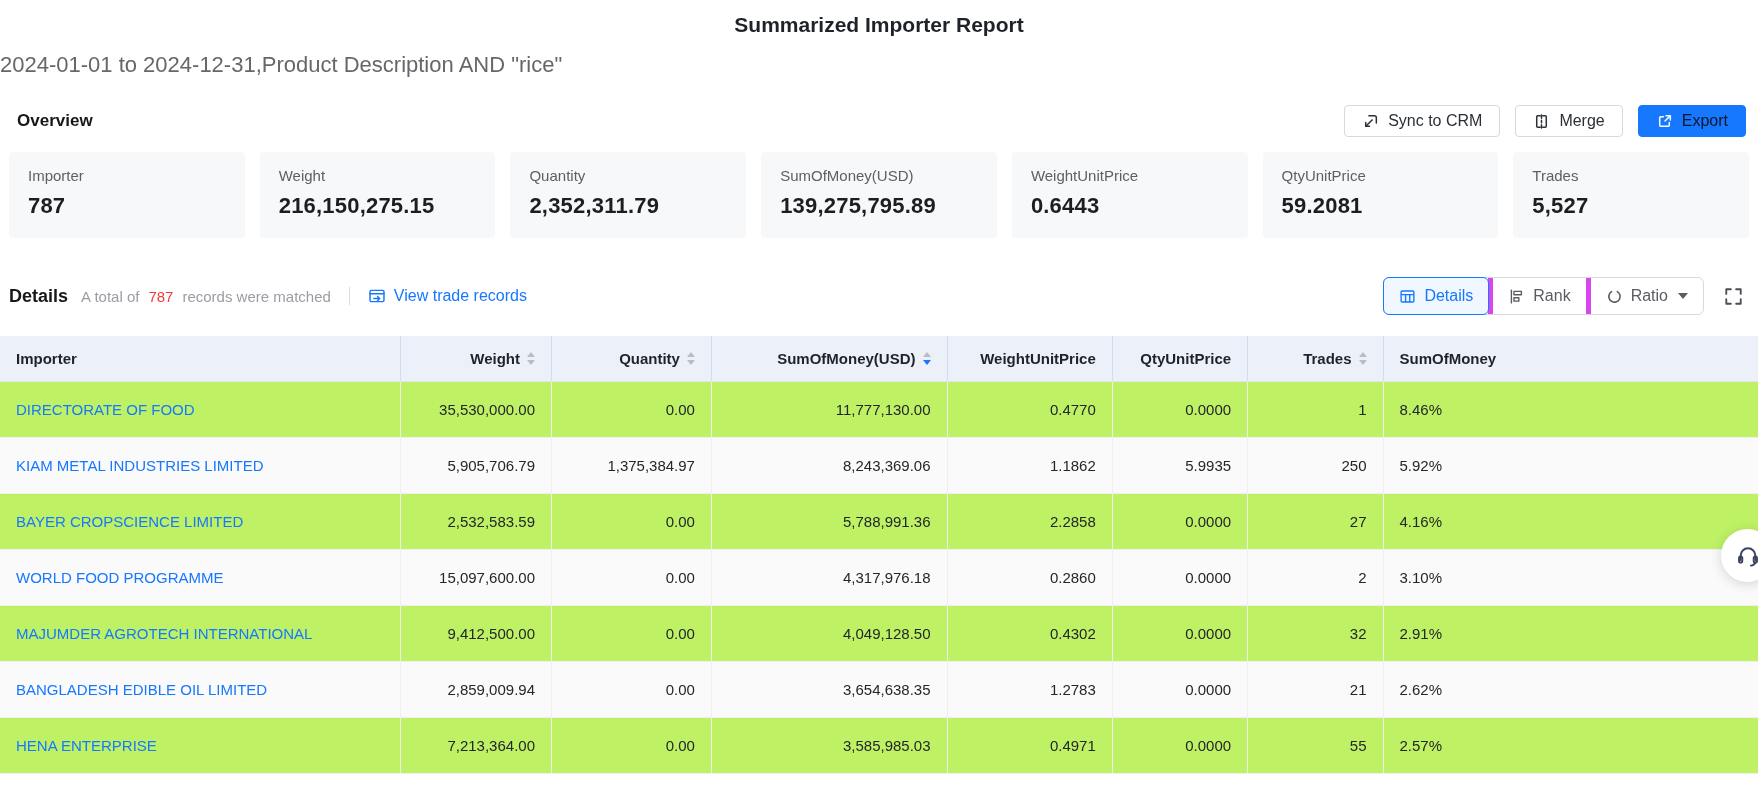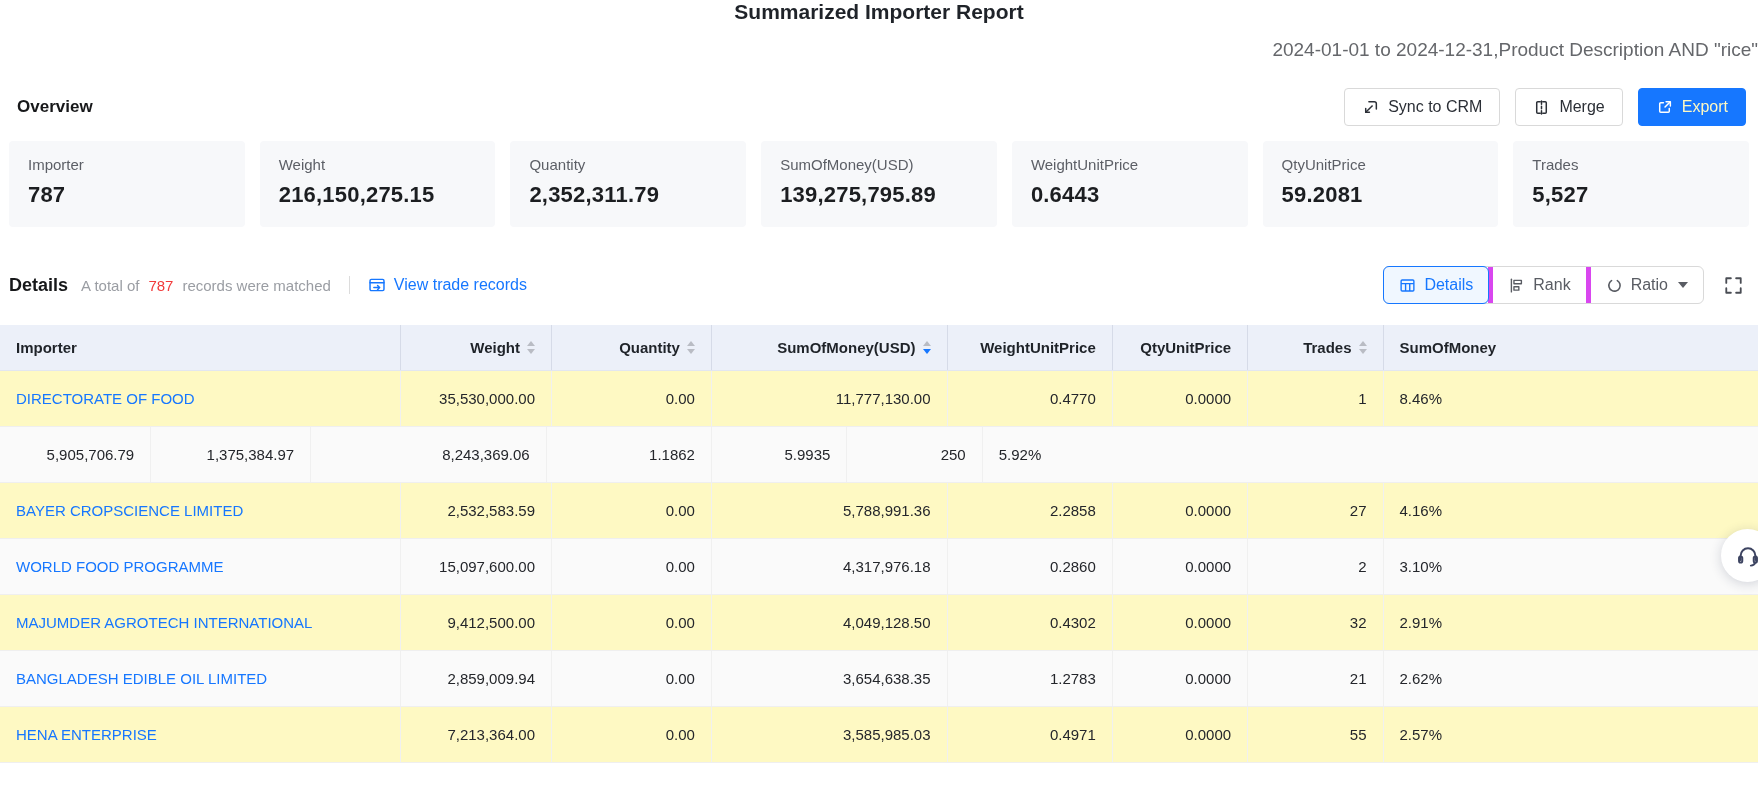--- a/index.html
+++ b/index.html
@@ -1,30 +1,30 @@
 <!DOCTYPE html>
 <html><head>
 <meta charset="utf-8">
 <style>
   * { box-sizing: border-box; margin: 0; padding: 0; }
   html, body { width: 1758px; height: 785px; overflow: hidden; background: #fff;
     font-family: "Liberation Sans", "DejaVu Sans", sans-serif; color: #262626; }
 
-  .title { text-align: center; font-size: 21px; font-weight: 700; color: #1f2329; }
-  .subtitle { text-align: right; margin-top: 15px; font-size: 19px; color: #65676b; }
+  .title { text-align: center; padding-top: 13px; font-size: 21px; font-weight: 700; color: #1f2329; }
+  .subtitle { text-align: left; margin-top: 15px; font-size: 22px; color: #65676b; }
 
   .overview-bar { display: flex; align-items: center; justify-content: space-between;
     margin-top: 27px; padding: 0 12px 0 17px; }
   .section-heading { font-size: 17px; font-weight: 700; color: #17181a; }
   .actions { display: flex; gap: 15px; }
-  .btn { display: inline-flex; align-items: center; gap: 9px; height: 38px; padding: 0 17px;
+  .btn { display: inline-flex; align-items: center; gap: 9px; height: 32px; padding: 0 17px;
     background: #fff; border: 1px solid #d9d9d9; border-radius: 4px; font-size: 16px;
     color: #2b2f36; cursor: pointer; font-family: inherit; }
   .btn svg { flex: 0 0 auto; }
-  .btn.primary { background: #1677ff; border-color: #1677ff; color: #fef9c3; }
+  .btn.primary { background: #1677ff; border-color: #1677ff; color: #0f172a; }
 
   .cards { display: flex; gap: 15px; margin-top: 15px; padding: 0 9px; }
   .card { flex: 1 1 0; background: #f7f8fa; border-radius: 4px; height: 86px; padding: 15px 19px; }
   .card-label { font-size: 15px; color: #5c5f66; }
   .card-value { margin-top: 9px; font-size: 22px; font-weight: 700; color: #1c1e21; letter-spacing: .2px; }
 
   .details-bar { display: flex; align-items: center; margin-top: 39px; padding: 0 14px 0 9px; }
   .details-bar .section-heading { font-size: 18px; margin-right: 13px; }
   .muted { color: #9a9da3; font-size: 15px; }
   .count { color: #f23a3a; font-size: 15px; margin: 0 9px; font-weight: 400; }
@@ -43,21 +43,21 @@
   .dd-caret { width: 0; height: 0; border-left: 5px solid transparent; border-right: 5px solid transparent;
     border-top: 6px solid #595c63; margin-left: 2px; }
   .fs-btn { cursor: pointer; display: inline-flex; }
 
   .table { margin-top: 21px; width: 1758px; }
   .thead { display: flex; height: 46px; background: #ecf0f9; border-bottom: 1px solid #e2e6f0; }
   .th { display: flex; align-items: center; padding: 0 16px; font-size: 15px; font-weight: 700;
     color: #1f2329; border-right: 1px solid #d6dbe8; }
   .th:last-child { border-right: none; }
   .th.num { justify-content: flex-end; }
-  .tr { display: flex; height: 56px; border-bottom: 1px solid #efefef; background: #fef9c3; }
+  .tr { display: flex; height: 56px; border-bottom: 1px solid #efefef; background: #bef264; }
   .tbody .tr:nth-child(even) { background: #fafafa; }
   .td { display: flex; align-items: center; padding: 0 16px; font-size: 15px; color: #24262b;
     border-right: 1px solid #f0f0f0; overflow: hidden; white-space: nowrap; }
   .td:last-child { border-right: none; }
   .td.num { justify-content: flex-end; font-variant-numeric: tabular-nums; }
   .link { color: #1677ff; cursor: pointer; }
 
   .c0 { width: 22.8%; } .c1 { width: 8.6%; } .c2 { width: 9.1%; } .c3 { width: 13.4%; }
   .c4 { width: 9.4%; } .c5 { width: 7.7%; } .c6 { width: 7.7%; } .c7 { width: 21.3%; }
 
@@ -238,20 +238,23 @@
     </div>
     <div class="td c1 num">35,530,000.00</div>
     <div class="td c2 num">0.00</div>
     <div class="td c3 num">11,777,130.00</div>
     <div class="td c4 num">0.4770</div>
     <div class="td c5 num">0.0000</div>
     <div class="td c6 num">1</div>
     <div class="td c7">8.46%</div>
   </div>
         <div class="tr">
+    <div class="td c0">
+      <span class="link">KIAM METAL INDUSTRIES LIMITED</span>
+    </div>
     <div class="td c1 num">5,905,706.79</div>
     <div class="td c2 num">1,375,384.97</div>
     <div class="td c3 num">8,243,369.06</div>
     <div class="td c4 num">1.1862</div>
     <div class="td c5 num">5.9935</div>
     <div class="td c6 num">250</div>
     <div class="td c7">5.92%</div>
   </div>
         <div class="tr">
     <div class="td c0">

